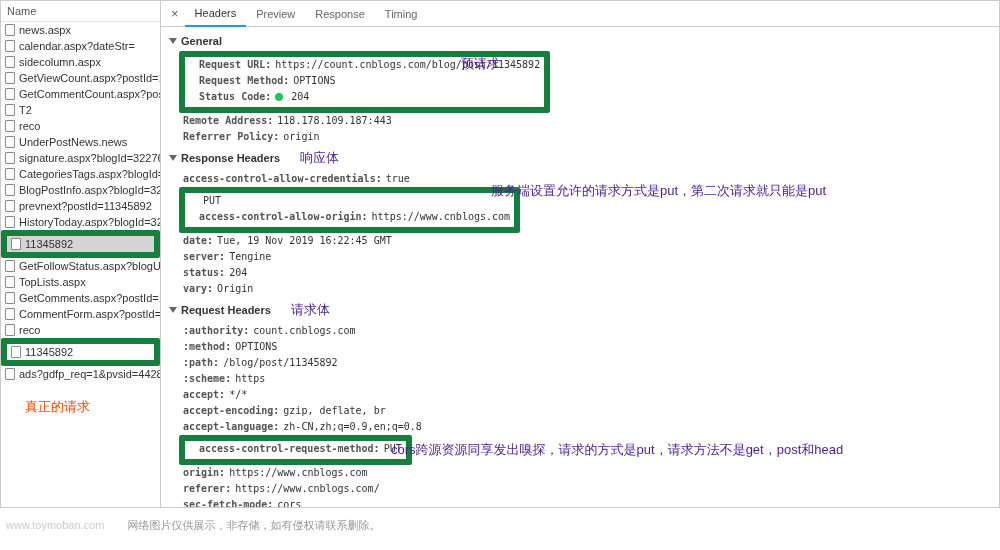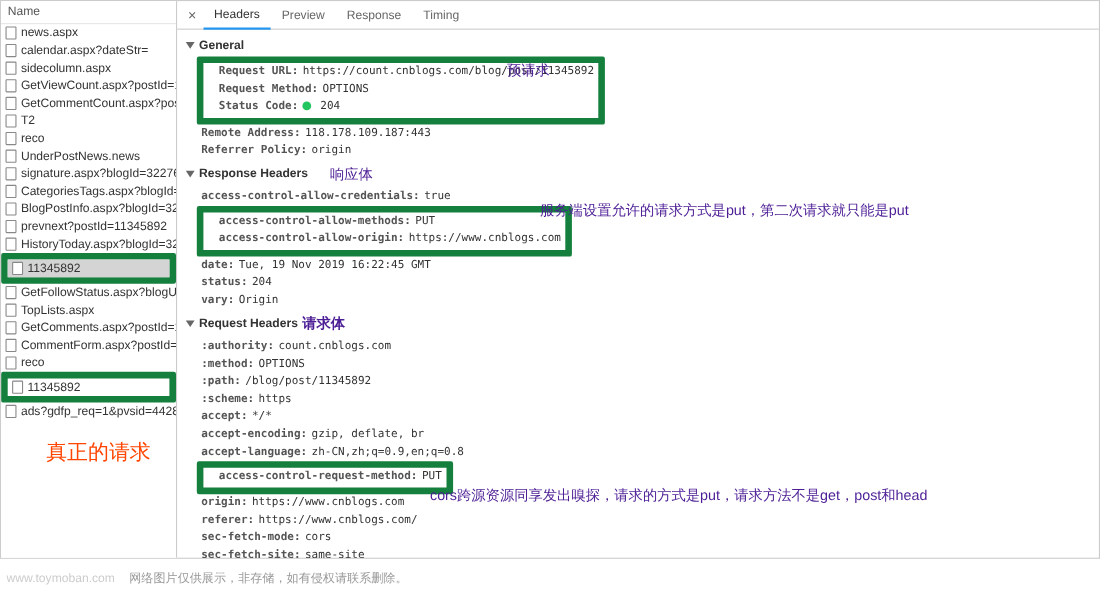--- a/index.html
+++ b/index.html
@@ -19,22 +19,22 @@
     .tab.active { color: #333; border-bottom: 2px solid #2196F3; margin-bottom: -1px; }
     .content { flex: 1; overflow-y: auto; padding: 4px 8px; position: relative; }
     .section-header { display: flex; align-items: center; gap: 4px; padding: 4px 0; font-weight: bold; color: #333; }
     .triangle { width: 0; height: 0; border-left: 4px solid transparent; border-right: 4px solid transparent; border-top: 6px solid #666; }
     .kv-row { display: flex; padding: 1px 0 1px 14px; font-size: 11px; line-height: 14px; }
     .kv-key { font-weight: bold; font-family: Menlo, Consolas, monospace; font-size: 10px; color: #545454; }
     .kv-val { font-family: Menlo, Consolas, monospace; font-size: 10px; color: #333; margin-left: 4px; }
     .status-dot { display: inline-block; width: 8px; height: 8px; background: #22c55e; border-radius: 50%; margin-right: 2px; vertical-align: middle; }
     .annot { color: #4c1d95; font-size: 13px; position: absolute; font-family: "PingFang SC", "Microsoft YaHei", sans-serif; }
     .footer { padding: 10px 6px; color: #999; font-size: 11px; font-family: "PingFang SC", "Microsoft YaHei", sans-serif; }
-    .footer-domain { color: #ccc; margin-right: 10px; }
-    .sidebar-annot { color: #ff4500; font-size: 19px; padding: 16px 6px 4px 24px; font-family: "PingFang SC", "Microsoft YaHei", sans-serif; text-align: center; }
+    .footer-domain { color: #ccc; margin-right: 20px; }
+    .sidebar-annot { color: #ff4500; font-size: 13px; padding: 16px 6px 4px 24px; font-family: "PingFang SC", "Microsoft YaHei", sans-serif; }
     .inset-green { display: inline-block; padding: 0 4px 2px 0; }
   </style>
 </head>
 <body>
 
 <div class="container">
   <div class="sidebar">
     <div class="sidebar-header">Name</div>
     <div id="sidebar-items">
         <div class="sidebar-item">
@@ -176,48 +176,51 @@
       </div>
       <div id="resp-row-0">
           <div class="kv-row">
             <span class="kv-key">access-control-allow-credentials:</span>
             <span class="kv-val"> true</span>
           </div>
         </div>
       <div class="green-box inset-green" style="margin-left:10px;">
         <div id="resp-rows-boxed">
             <div class="kv-row">
-              <span class="kv-key">access-control-allow-methods:</span>
               <span class="kv-val"> PUT</span>
             </div>
             <div class="kv-row">
               <span class="kv-key">access-control-allow-origin:</span>
               <span class="kv-val"> https://www.cnblogs.com</span>
             </div>
           </div>
       </div>
       <div id="resp-rest">
           <div class="kv-row">
             <span class="kv-key">date:</span>
             <span class="kv-val"> Tue, 19 Nov 2019 16:22:45 GMT</span>
+          </div>
+          <div class="kv-row">
+            <span class="kv-key">server:</span>
+            <span class="kv-val"> Tengine</span>
           </div>
           <div class="kv-row">
             <span class="kv-key">status:</span>
             <span class="kv-val"> 204</span>
           </div>
           <div class="kv-row">
             <span class="kv-key">vary:</span>
             <span class="kv-val"> Origin</span>
           </div>
         </div>
 
       <div class="section-header">
         <span class="triangle"></span>
         <span>Request Headers</span>
-        <span class="annot" style="position:static; font-weight:bold;">请求体</span>
+        <span class="annot" style="position:static; margin-left:16px; font-weight:normal;">请求体</span>
       </div>
       <div id="req-rows-top">
           <div class="kv-row">
             <span class="kv-key">:authority:</span>
             <span class="kv-val"> count.cnblogs.com</span>
           </div>
           <div class="kv-row">
             <span class="kv-key">:method:</span>
             <span class="kv-val"> OPTIONS</span>
           </div>

